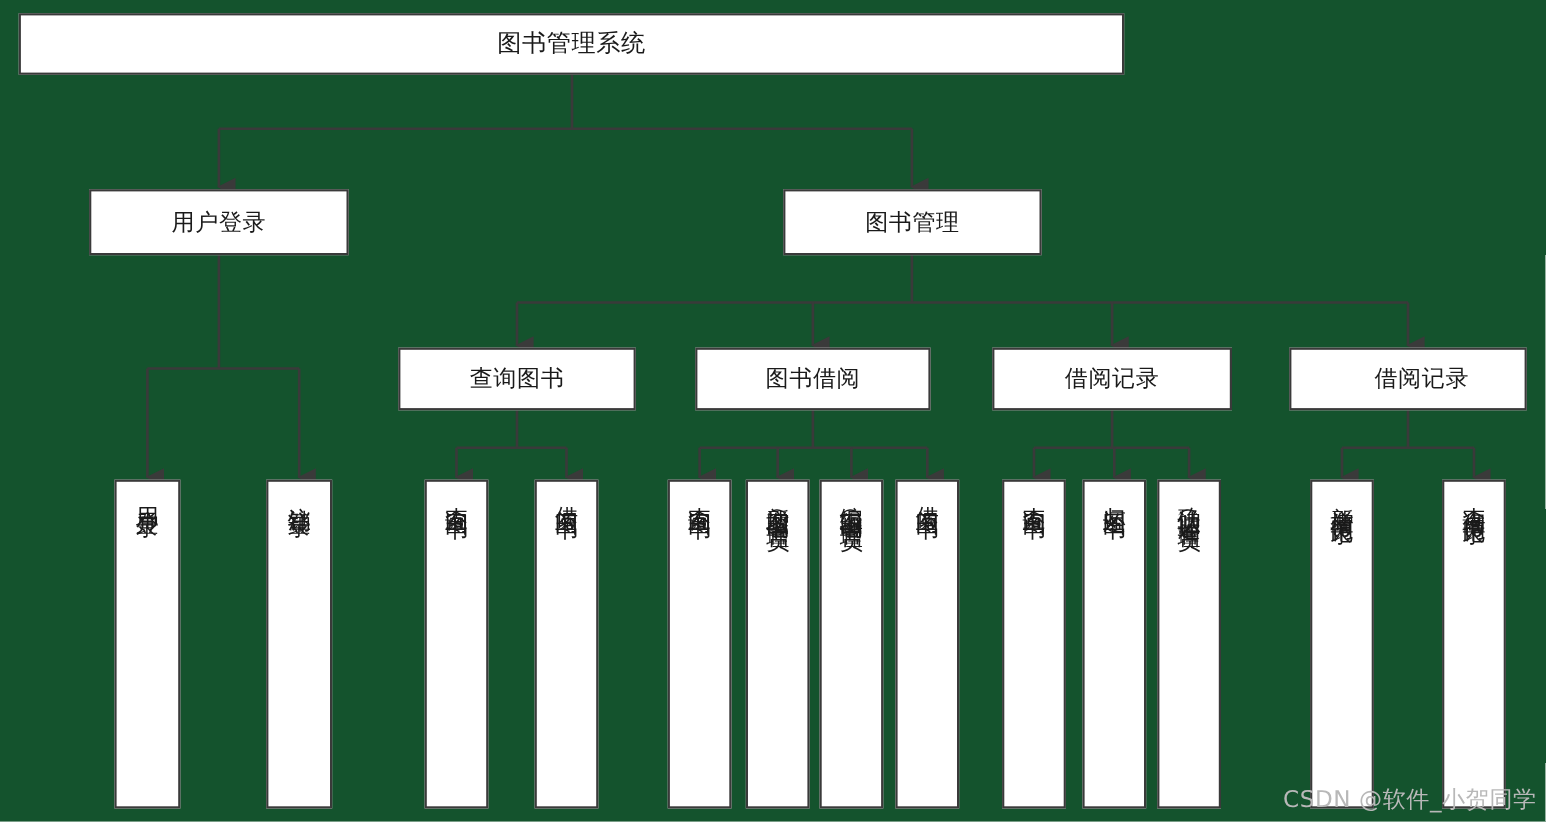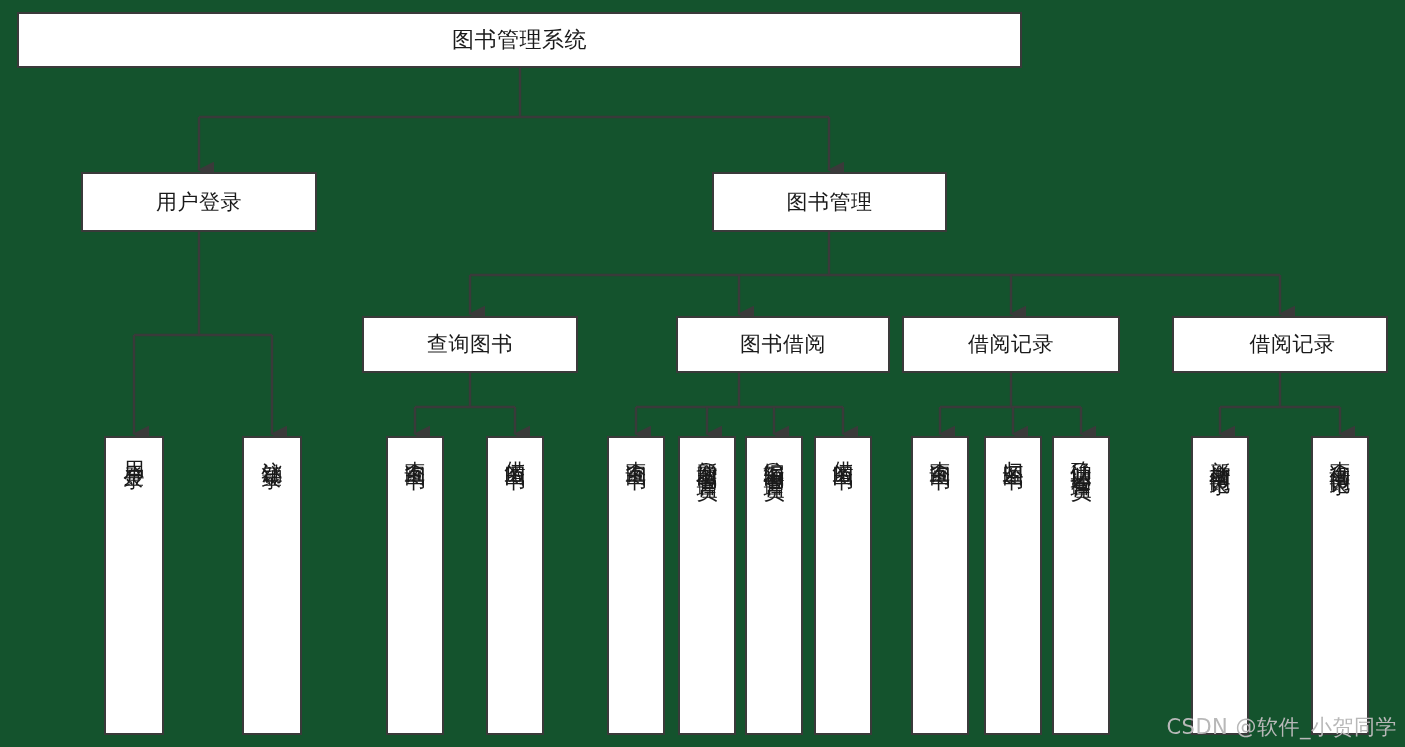--- a/index.html
+++ b/index.html
@@ -125,21 +125,21 @@
       </div>
       <div class="node horizontal" style="left: 81px; top: 172px; width: 236px; height: 60px;">
         <span class="node-label">用户登录</span>
       </div>
       <div class="node horizontal" style="left: 712px; top: 172px; width: 235px; height: 60px;">
         <span class="node-label">图书管理</span>
       </div>
       <div class="node horizontal" style="left: 362px; top: 316px; width: 216px; height: 57px;">
         <span class="node-label">查询图书</span>
       </div>
-      <div class="node horizontal" style="left: 632px; top: 316px; width: 214px; height: 57px; margin-left: 44px;">
+      <div class="node horizontal" style="left: 632px; top: 316px; width: 214px; height: 57px;">
         <span class="node-label">图书借阅</span>
       </div>
       <div class="node horizontal" style="left: 902px; top: 316px; width: 218px; height: 57px;">
         <span class="node-label">借阅记录</span>
       </div>
       <div class="node horizontal" style="left: 1172px; top: 316px; width: 216px; height: 57px; padding-left: 25px;">
         <span class="node-label">借阅记录</span>
       </div>
       <div class="node vertical" style="left: 104px; top: 436px; width: 60px; height: 299px;">
         <span class="node-label">用户登录</span>

